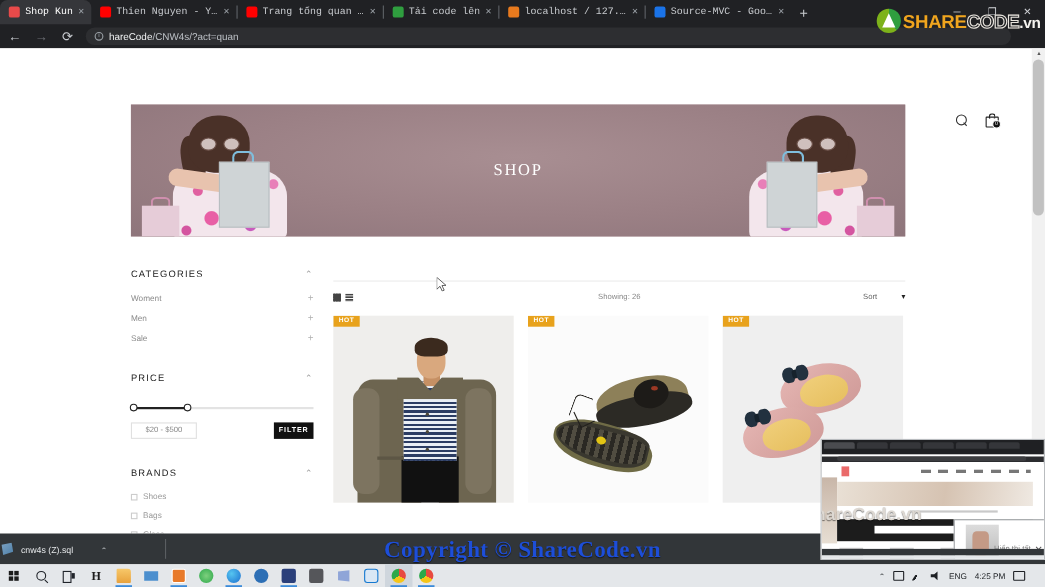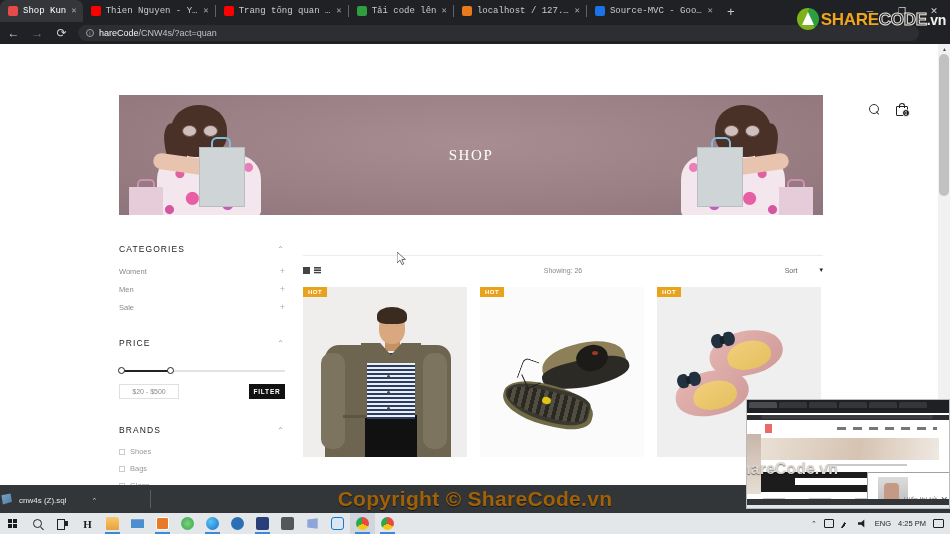--- a/index.html
+++ b/index.html
@@ -230,43 +230,43 @@
   
   .dlbar { position:absolute; left:0; top:485px; width:950px; height:28px; background:#323639;
      display:flex; align-items:center; }
   .dlitem { display:flex; align-items:flex-end; gap:7px; width:140px; }
   .dlicon { width:12px; height:12px; background:linear-gradient(135deg,#7fa4c4,#4d7fa8);
      clip-path:polygon(12% 18%, 88% 4%, 100% 72%, 24% 96%); }
   .dlname { font-size:8px; color:#e6e8ea; }
   .dlcaret { font-size:7px; color:#cfd2d5; margin-left:18px; }
   .dlsep { width:1px; height:18px; background:#5a5e61; margin-left:10px; }
   .watermark { position:absolute; left:50%; top:487px; transform:translateX(-50%);
-     font-size:21px; font-weight:bold; color:#a16207; letter-spacing:.3px;
-     text-shadow:0 1px 1px rgba(0,0,0,.55); white-space:nowrap; z-index:20; }
+     font-size:21px; font-weight:bold; color:#1d4ed8; letter-spacing:.3px;
+     text-shadow:0 1px 1px rgba(0,0,0,.55); white-space:nowrap; z-index:20;font-family:Liberation Serif, serif; }
 
   
   .taskbar { position:absolute; left:0; top:513px; width:950px; height:21px; background:#e4e7ea;
      display:flex; align-items:center; }
   .tb-left { display:flex; align-items:center; gap:0; }
   .tbitem { width:25px; height:21px; display:flex; align-items:center; justify-content:center; position:relative; }
   .tbitem.run:after { content:""; position:absolute; bottom:0; left:5px; width:15px; height:2px; background:#3b8ad9; }
   .tbitem.active { background:#cfd6dd; }
   .win-logo { width:10px; height:10px;
      background:linear-gradient(#1b1b1b,#1b1b1b) 0 0/4.3px 4.3px no-repeat,
                 linear-gradient(#1b1b1b,#1b1b1b) 5.7px 0/4.3px 4.3px no-repeat,
                 linear-gradient(#1b1b1b,#1b1b1b) 0 5.7px/4.3px 4.3px no-repeat,
                 linear-gradient(#1b1b1b,#1b1b1b) 5.7px 5.7px/4.3px 4.3px no-repeat; }
   .tb-search { width:9px; height:9px; border:1.3px solid #20242a; border-radius:50%; position:relative; }
   .tb-search:after { content:""; position:absolute; right:-3px; bottom:-2px; width:4px; height:1.3px;
      background:#20242a; transform:rotate(45deg); }
   .tb-task { width:11px; height:9px; position:relative; }
   .tb-task:before { content:""; position:absolute; left:0; top:0; width:6px; height:9px; border:1.3px solid #20242a; }
   .tb-task:after { content:""; position:absolute; right:0; top:2px; width:3px; height:5px; background:#20242a; }
   .ti { width:13px; height:13px; border-radius:2px; }
-  .tb-right { position:absolute; right:0; display:flex; align-items:center; gap:7px; padding-right:6px;
+  .tb-right { position:absolute; right:0; display:flex; align-items:center; gap:7px; padding-right:18px;
      font-size:7.5px; color:#1d2024; }
   .tb-chev { font-size:7px; }
   .tray-ic { width:10px; height:9px; }
   .notif { width:11px; height:9px; border:1.2px solid #1d2024; border-radius:1px; }
 
   
   .pip { position:absolute; left:746px; top:399px; width:204px; height:110px; background:#fff;
      border:1px solid #b9bcbf; overflow:hidden; z-index:30; }
   .pip-chrome { height:13px; background:#1f2023; position:relative; }
   .pip-tabs { display:flex; gap:2px; padding:2px 2px 0; }

